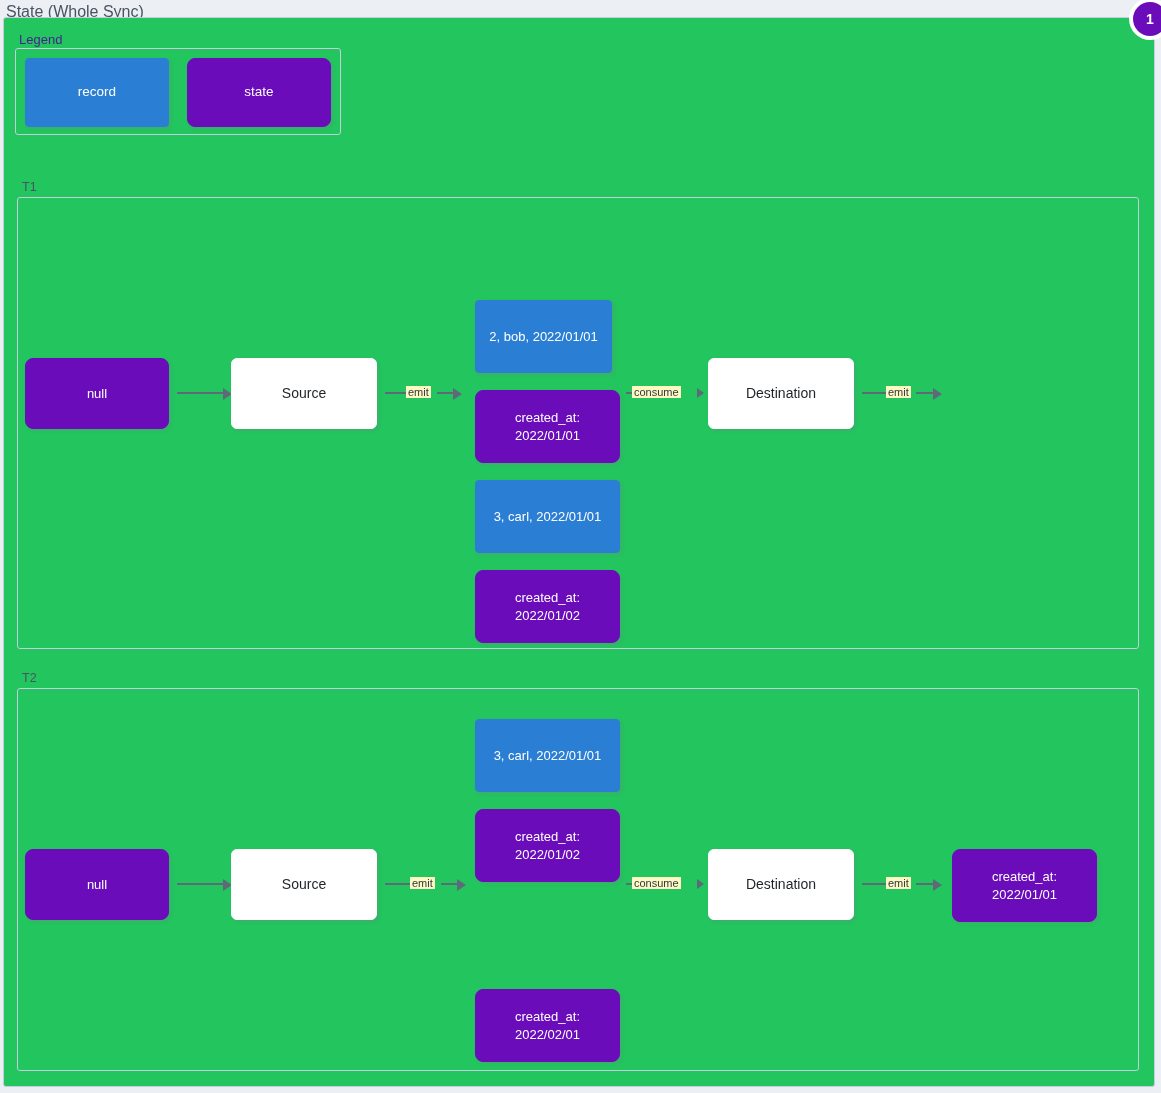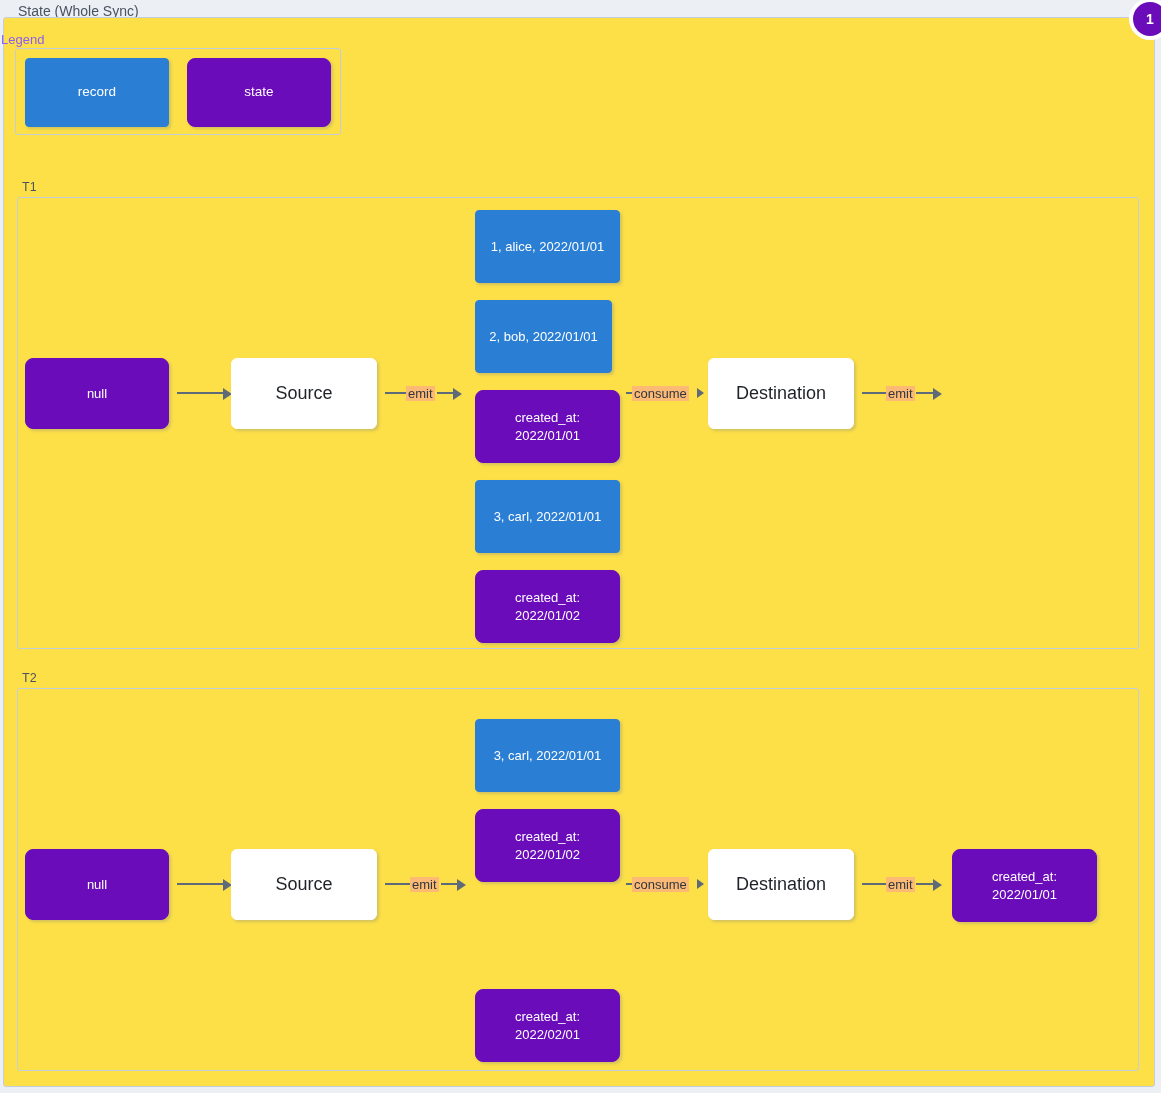--- a/index.html
+++ b/index.html
@@ -18,21 +18,21 @@
     background: #eceff4;
     overflow: hidden;
   }
 
   
   .group {
     position: absolute;
     box-sizing: border-box;
     border: 1px solid #c3cedb;
     border-radius: 3px;
-    background: #fde047;
+    background: #22c55e;
     text-decoration: underline;
   }
   .group > .group-label {
     position: absolute;
     top: -18px;
     left: 4px;
     font-size: 12.5px;
     color: #4a5361;
     background: transparent;
     white-space: nowrap;
@@ -41,40 +41,40 @@
 
   
   #root-frame {
     left: 3px;
     top: 17px;
     width: 1152px;
     height: 1070px;
   }
   #root-frame-label {
     position: absolute;
-    left: 18px;
+    left: 6px;
     top: 3px;
-    font-size: 14px;
+    font-size: 16px;
     color: #4a5361;
     white-space: nowrap;
   }
 
   
   #legend-frame {
     left: 15px;
     top: 48px;
     width: 326px;
     height: 87px;
   }
   #legend-label {
     position: absolute;
-    left: 1px;
+    left: 19px;
     top: 32px;
     font-size: 13px;
-    color: #8b5cf6;
+    color: #4c1d95;
   }
 
   
   #t1-frame { left: 17px; top: 197px; width: 1122px; height: 452px; }
   #t2-frame { left: 17px; top: 688px; width: 1122px; height: 383px; }
 
   
   .node {
     position: absolute;
     box-sizing: border-box;
@@ -98,21 +98,21 @@
     color: #ffffff;
     border: 1px solid #6b0cbb;
     border-radius: 8px;
     font-size: 13px;
   }
   .node.plain {
     background: #ffffff;
     color: #1f2328;
     border: 1px solid #ffffff;
     border-radius: 6px;
-    font-size: 18px;
+    font-size: 14px;
   }
   .node.legend-swatch { font-size: 13.5px; }
 
   
   .edge {
     position: absolute;
     height: 2px;
     background: #5e6a78;
   }
   .arrowhead {
@@ -123,23 +123,23 @@
     border-bottom: 6px solid transparent;
     border-left: 9px solid #5e6a78;
   }
   .arrowhead.small {
     border-top-width: 5px;
     border-bottom-width: 5px;
     border-left-width: 7px;
   }
   .edge-label {
     position: absolute;
-    font-size: 13px;
+    font-size: 11px;
     color: #2f3640;
-    background: #fdba74;
+    background: #fef9c3;
     padding: 0 2px;
     white-space: nowrap;
   }
 
   
   #badge {
     position: absolute;
     right: -6px;
     top: 2px;
     width: 34px;
@@ -181,21 +181,20 @@
   <div class="edge" style="left:177px;top:392px;width:52px;"></div>
   <div class="arrowhead" style="left:223px;top:388px;"></div>
 
   <div class="node plain" style="left:231px;top:358px;width:146px;height:71px;">Source</div>
 
   <div class="edge" style="left:385px;top:392px;width:26px;"></div>
   <div class="edge-label" style="left:406px;top:386px;">emit</div>
   <div class="edge" style="left:437px;top:392px;width:22px;"></div>
   <div class="arrowhead" style="left:453px;top:388px;"></div>
 
-  <div class="node record" style="left:475px;top:210px;width:145px;height:73px;">1, alice, 2022/01/01</div>
   <div class="node record" style="left:475px;top:300px;width:137px;height:73px;">2, bob, 2022/01/01</div>
   <div class="node state" style="left:475px;top:390px;width:145px;height:73px;">created_at:
 2022/01/01</div>
   <div class="node record" style="left:475px;top:480px;width:145px;height:73px;">3, carl, 2022/01/01</div>
   <div class="node state" style="left:475px;top:570px;width:145px;height:73px;">created_at:
 2022/01/02</div>
 
   <div class="edge" style="left:626px;top:392px;width:10px;"></div>
   <div class="edge-label" style="left:632px;top:386px;">consume</div>
   <div class="arrowhead small" style="left:697px;top:388px;"></div>

